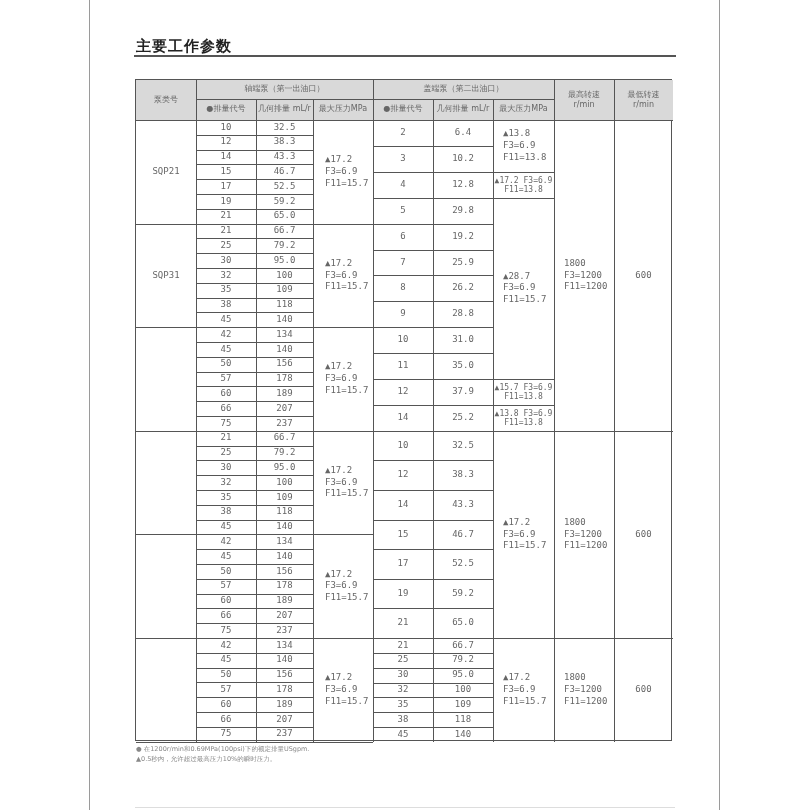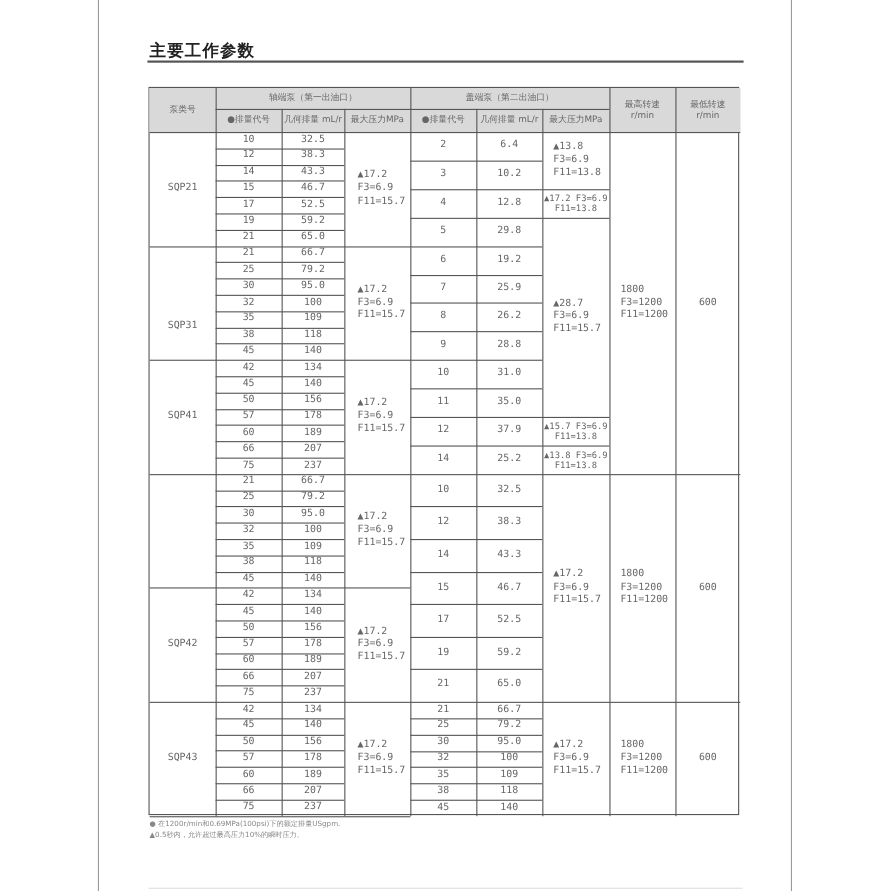--- a/index.html
+++ b/index.html
@@ -82,21 +82,21 @@
     <div class="hline" style="left: 60px; width: 117px; top: 114px;"></div>
     <div class="cell " style="left: 60px; top: 128.8px; width: 60px; height: 14.8px;">21</div>
     <div class="cell " style="left: 120px; top: 128.8px; width: 57px; height: 14.8px;">65.0</div>
     <div class="hline" style="left: 60px; width: 117px; top: 128.8px;"></div>
     <div class="cell multi" style="left: 177px; top: 40px; width: 60px; height: 103.6px; padding-left: 12px; justify-content: center;">
       <span>▲17.2</span>
       <span>F3=6.9</span>
       <span>F11=15.7</span>
     </div>
     <div class="hline" style="left: 0px; width: 237px; top: 143.6px;"></div>
-    <div class="cell " style="left: 0px; top: 143.6px; width: 60px; height: 103.6px; margin-top: 21px;">SQP31</div>
+    <div class="cell " style="left: 0px; top: 143.6px; width: 60px; height: 103.6px;">SQP31</div>
     <div class="cell " style="left: 60px; top: 143.6px; width: 60px; height: 14.8px;">21</div>
     <div class="cell " style="left: 120px; top: 143.6px; width: 57px; height: 14.8px;">66.7</div>
     <div class="cell " style="left: 60px; top: 158.4px; width: 60px; height: 14.8px;">25</div>
     <div class="cell " style="left: 120px; top: 158.4px; width: 57px; height: 14.8px;">79.2</div>
     <div class="hline" style="left: 60px; width: 117px; top: 158.4px;"></div>
     <div class="cell " style="left: 60px; top: 173.2px; width: 60px; height: 14.8px;">30</div>
     <div class="cell " style="left: 120px; top: 173.2px; width: 57px; height: 14.8px;">95.0</div>
     <div class="hline" style="left: 60px; width: 117px; top: 173.2px;"></div>
     <div class="cell " style="left: 60px; top: 188px; width: 60px; height: 14.8px;">32</div>
     <div class="cell " style="left: 120px; top: 188px; width: 57px; height: 14.8px;">100</div>
@@ -109,21 +109,20 @@
     <div class="hline" style="left: 60px; width: 117px; top: 217.6px;"></div>
     <div class="cell " style="left: 60px; top: 232.4px; width: 60px; height: 14.8px;">45</div>
     <div class="cell " style="left: 120px; top: 232.4px; width: 57px; height: 14.8px;">140</div>
     <div class="hline" style="left: 60px; width: 117px; top: 232.4px;"></div>
     <div class="cell multi" style="left: 177px; top: 143.6px; width: 60px; height: 103.6px; padding-left: 12px; justify-content: center;">
       <span>▲17.2</span>
       <span>F3=6.9</span>
       <span>F11=15.7</span>
     </div>
     <div class="hline" style="left: 0px; width: 237px; top: 247.2px;"></div>
-    <div class="cell " style="left: 0px; top: 247.2px; width: 60px; height: 103.6px;">SQP41</div>
     <div class="cell " style="left: 60px; top: 247.2px; width: 60px; height: 14.8px;">42</div>
     <div class="cell " style="left: 120px; top: 247.2px; width: 57px; height: 14.8px;">134</div>
     <div class="cell " style="left: 60px; top: 262px; width: 60px; height: 14.8px;">45</div>
     <div class="cell " style="left: 120px; top: 262px; width: 57px; height: 14.8px;">140</div>
     <div class="hline" style="left: 60px; width: 117px; top: 262px;"></div>
     <div class="cell " style="left: 60px; top: 276.8px; width: 60px; height: 14.8px;">50</div>
     <div class="cell " style="left: 120px; top: 276.8px; width: 57px; height: 14.8px;">156</div>
     <div class="hline" style="left: 60px; width: 117px; top: 276.8px;"></div>
     <div class="cell " style="left: 60px; top: 291.6px; width: 60px; height: 14.8px;">57</div>
     <div class="cell " style="left: 120px; top: 291.6px; width: 57px; height: 14.8px;">178</div>
@@ -162,21 +161,20 @@
     <div class="hline" style="left: 60px; width: 117px; top: 424.8px;"></div>
     <div class="cell " style="left: 60px; top: 439.6px; width: 60px; height: 14.8px;">45</div>
     <div class="cell " style="left: 120px; top: 439.6px; width: 57px; height: 14.8px;">140</div>
     <div class="hline" style="left: 60px; width: 117px; top: 439.6px;"></div>
     <div class="cell multi" style="left: 177px; top: 350.8px; width: 60px; height: 103.6px; padding-left: 12px; justify-content: center;">
       <span>▲17.2</span>
       <span>F3=6.9</span>
       <span>F11=15.7</span>
     </div>
     <div class="hline" style="left: 0px; width: 237px; top: 454.4px;"></div>
-    <div class="cell " style="left: 0px; top: 454.4px; width: 60px; height: 103.6px;">SQP42</div>
     <div class="cell " style="left: 60px; top: 454.4px; width: 60px; height: 14.8px;">42</div>
     <div class="cell " style="left: 120px; top: 454.4px; width: 57px; height: 14.8px;">134</div>
     <div class="cell " style="left: 60px; top: 469.2px; width: 60px; height: 14.8px;">45</div>
     <div class="cell " style="left: 120px; top: 469.2px; width: 57px; height: 14.8px;">140</div>
     <div class="hline" style="left: 60px; width: 117px; top: 469.2px;"></div>
     <div class="cell " style="left: 60px; top: 484px; width: 60px; height: 14.8px;">50</div>
     <div class="cell " style="left: 120px; top: 484px; width: 57px; height: 14.8px;">156</div>
     <div class="hline" style="left: 60px; width: 117px; top: 484px;"></div>
     <div class="cell " style="left: 60px; top: 498.8px; width: 60px; height: 14.8px;">57</div>
     <div class="cell " style="left: 120px; top: 498.8px; width: 57px; height: 14.8px;">178</div>
@@ -189,21 +187,20 @@
     <div class="hline" style="left: 60px; width: 117px; top: 528.4px;"></div>
     <div class="cell " style="left: 60px; top: 543.2px; width: 60px; height: 14.8px;">75</div>
     <div class="cell " style="left: 120px; top: 543.2px; width: 57px; height: 14.8px;">237</div>
     <div class="hline" style="left: 60px; width: 117px; top: 543.2px;"></div>
     <div class="cell multi" style="left: 177px; top: 454.4px; width: 60px; height: 103.6px; padding-left: 12px; justify-content: center;">
       <span>▲17.2</span>
       <span>F3=6.9</span>
       <span>F11=15.7</span>
     </div>
     <div class="hline" style="left: 0px; width: 237px; top: 558px;"></div>
-    <div class="cell " style="left: 0px; top: 558px; width: 60px; height: 103.6px;">SQP43</div>
     <div class="cell " style="left: 60px; top: 558px; width: 60px; height: 14.8px;">42</div>
     <div class="cell " style="left: 120px; top: 558px; width: 57px; height: 14.8px;">134</div>
     <div class="cell " style="left: 60px; top: 572.8px; width: 60px; height: 14.8px;">45</div>
     <div class="cell " style="left: 120px; top: 572.8px; width: 57px; height: 14.8px;">140</div>
     <div class="hline" style="left: 60px; width: 117px; top: 572.8px;"></div>
     <div class="cell " style="left: 60px; top: 587.6px; width: 60px; height: 14.8px;">50</div>
     <div class="cell " style="left: 120px; top: 587.6px; width: 57px; height: 14.8px;">156</div>
     <div class="hline" style="left: 60px; width: 117px; top: 587.6px;"></div>
     <div class="cell " style="left: 60px; top: 602.4px; width: 60px; height: 14.8px;">57</div>
     <div class="cell " style="left: 120px; top: 602.4px; width: 57px; height: 14.8px;">178</div>

